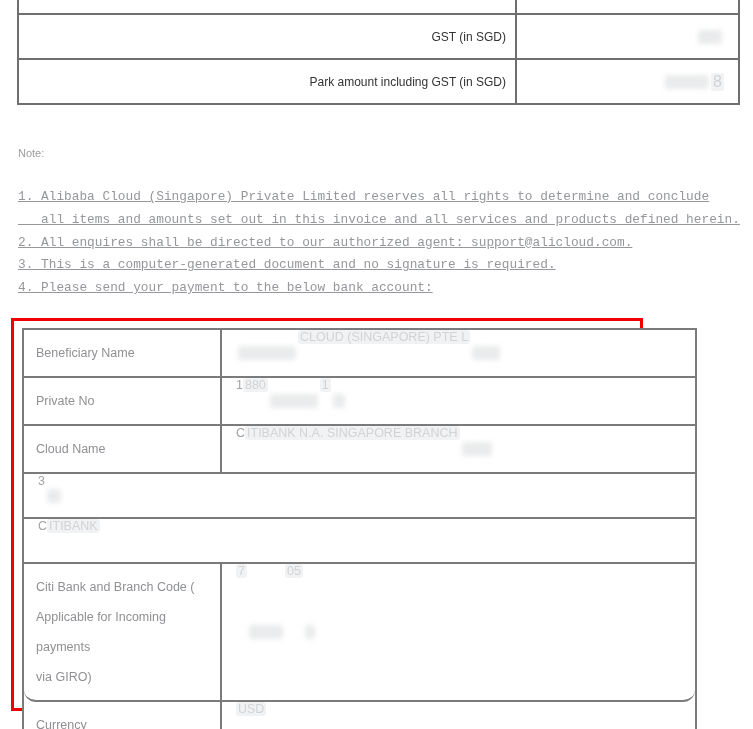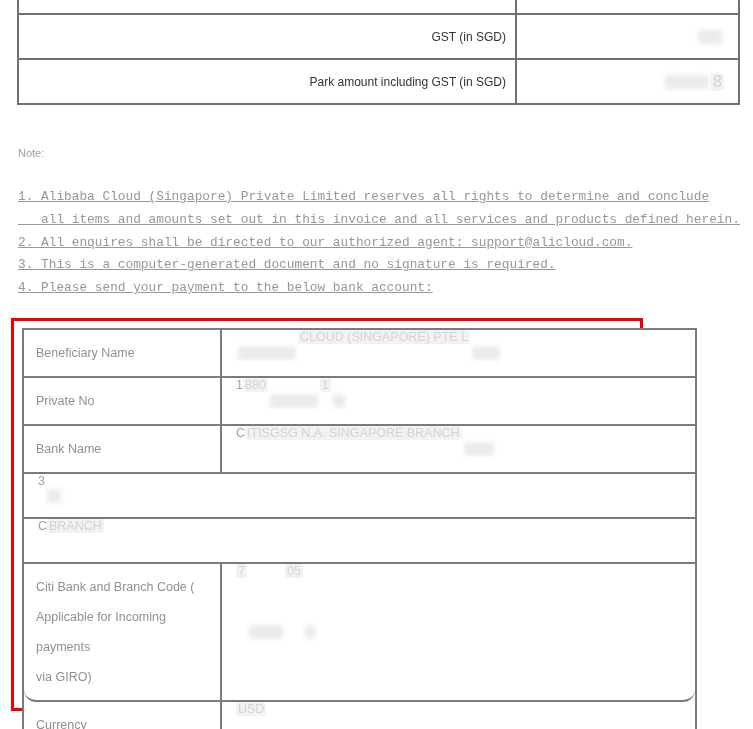--- a/index.html
+++ b/index.html
@@ -96,37 +96,37 @@
         <div class="bk-label">Private No</div>
         <div class="bk-value">
           <span class="seg-plain">1</span>
           <span class="seg-faint">880</span>
           <span class="seg-smudge" style="width: 48px;"></span>
           <span class="seg-faint">1</span>
           <span class="seg-smudge" style="width: 12px;"></span>
         </div>
       </div>
       <div class="bk-row">
-        <div class="bk-label">Bank Name</div>
+        <div class="bk-label">Cloud Name</div>
         <div class="bk-value">
           <span class="seg-plain">C</span>
-          <span class="seg-faint">ITISGSG N.A. SINGAPORE BRANCH</span>
+          <span class="seg-faint">ITIBANK N.A. SINGAPORE BRANCH</span>
           <span class="seg-smudge" style="width: 30px;"></span>
         </div>
       </div>
       <div class="bk-row">
         <div class="bk-value">
           <span class="seg-plain">3</span>
           <span class="seg-smudge" style="width: 14px;"></span>
         </div>
       </div>
       <div class="bk-row">
         <div class="bk-value">
           <span class="seg-plain">C</span>
-          <span class="seg-faint">BRANCH</span>
+          <span class="seg-faint">ITIBANK</span>
         </div>
       </div>
       <div class="bk-row">
         <div class="bk-label">Citi Bank and Branch Code (
 Applicable for Incoming payments
 via GIRO)</div>
         <div class="bk-value">
           <span class="seg-faint">7</span>
           <span class="seg-smudge" style="width: 34px;"></span>
           <span class="seg-faint">05</span>

